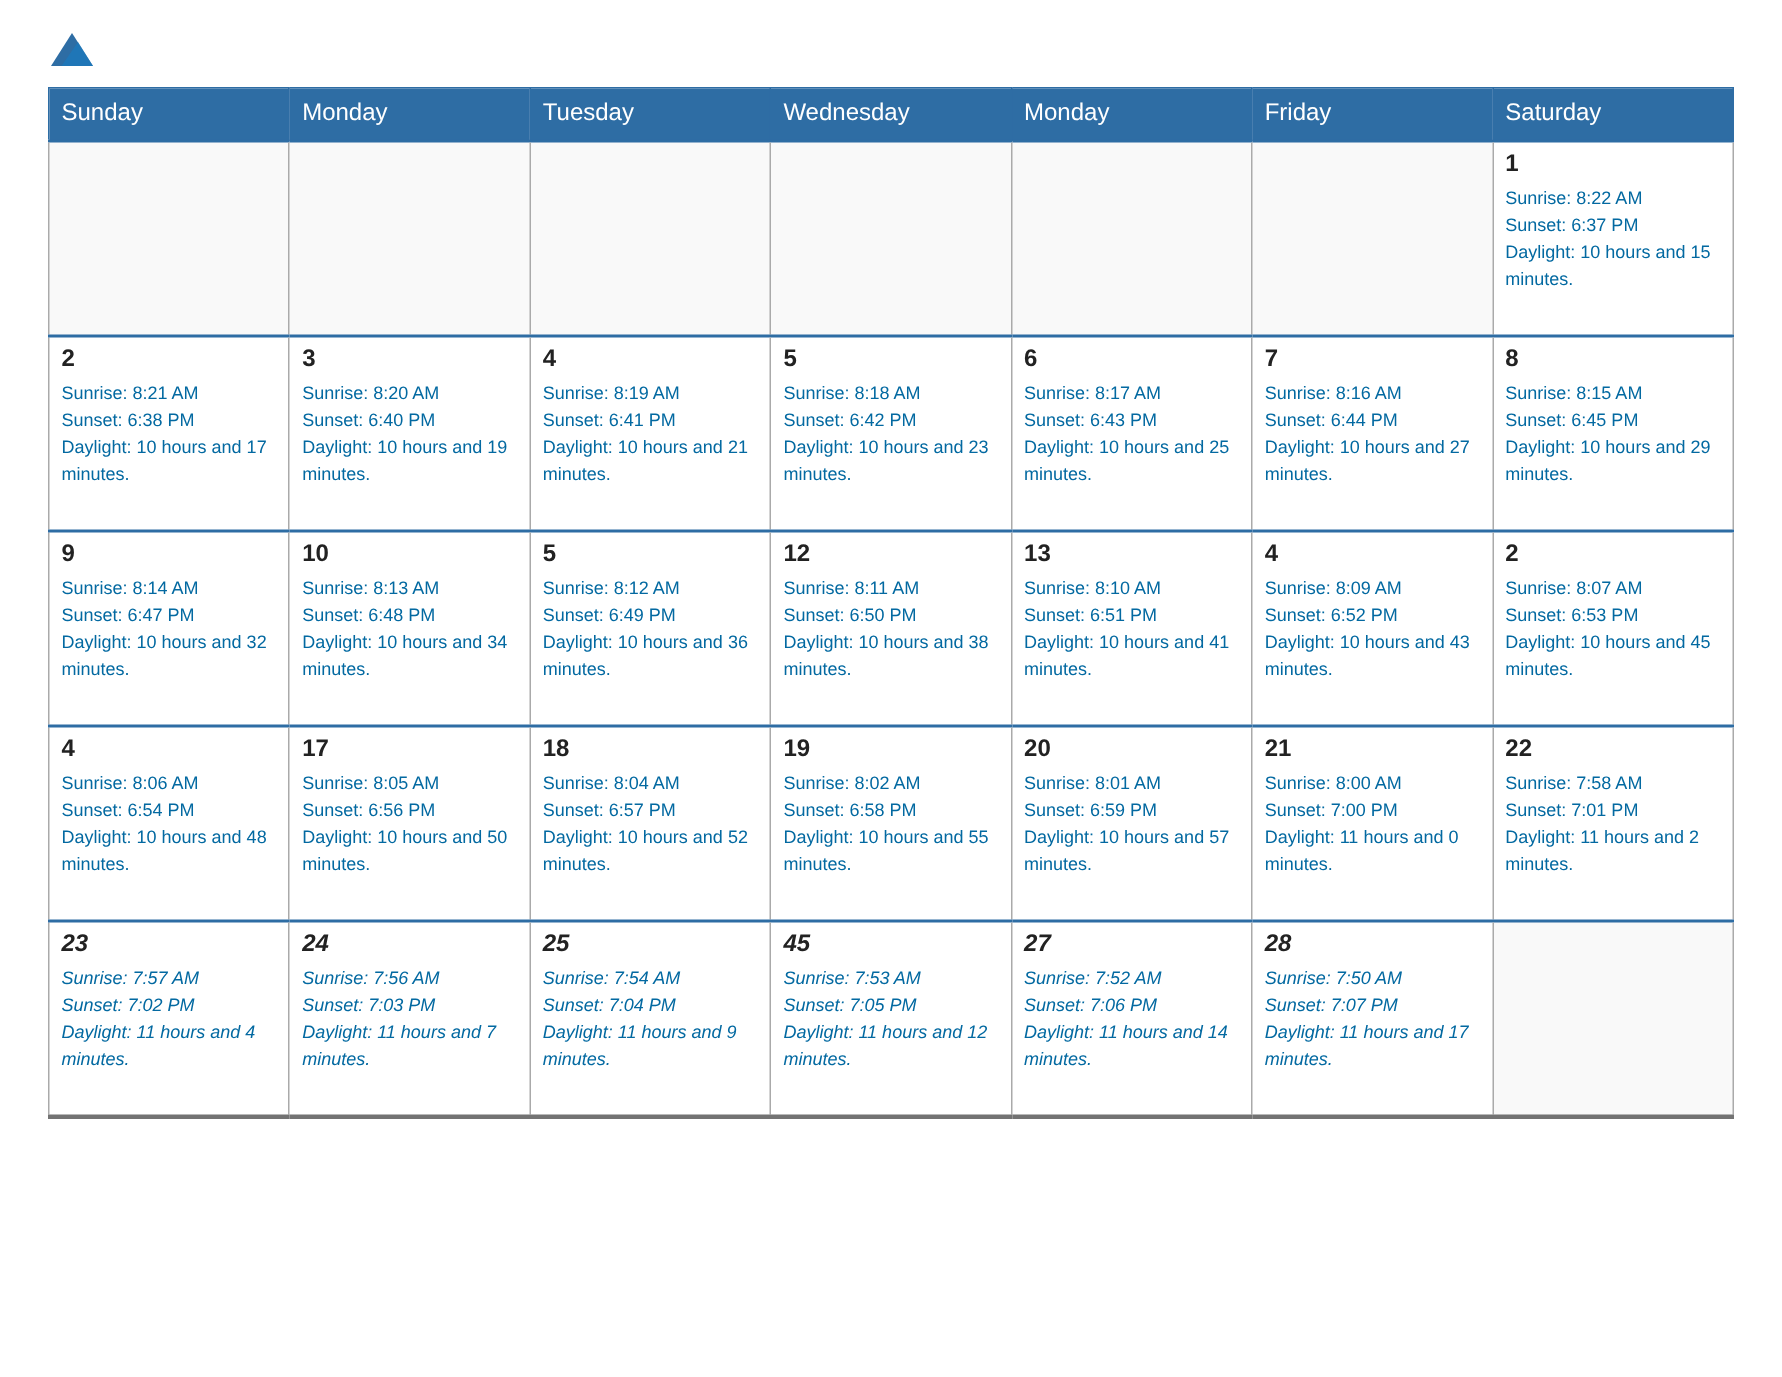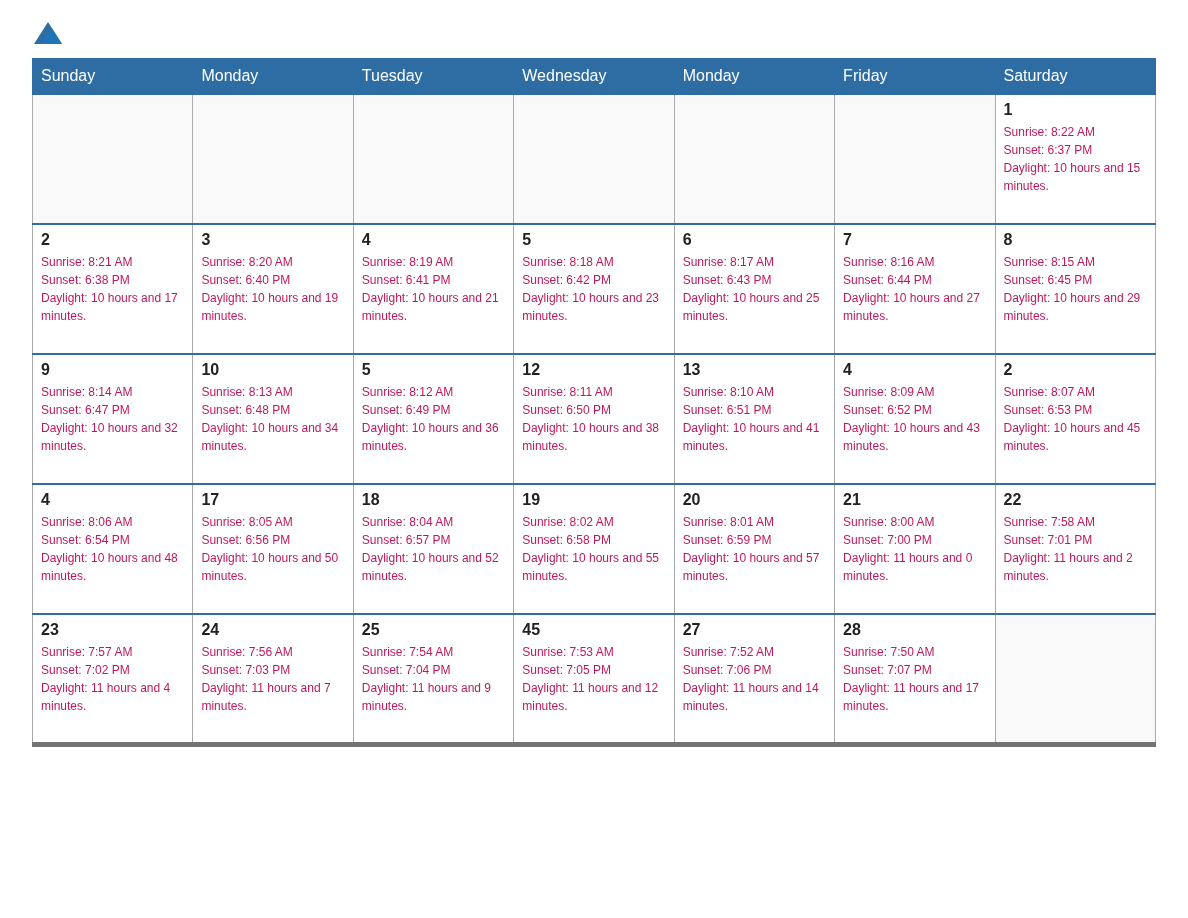--- a/index.html
+++ b/index.html
@@ -82,28 +82,29 @@
     }
     .day-number {
       font-size: 16px;
       font-weight: bold;
       color: #222;
       display: block;
       margin-bottom: 4px;
     }
     .day-info {
       font-size: 12px;
-      color: #be185d;
+      color: #0369a1;
       line-height: 1.5;
     }
     .empty-cell {
       background: #f9f9f9;
     }
     .last-row td {
-      border-bottom: 5px solid #737373;
+      border-bottom: 3px solid #737373;
+      font-style: italic;
     }
   </style>
 </head>
 <body>
 
 <div class="header">
   <div class="logo" style="flex-direction: column; align-items: flex-start;">
 
     <div style="display: flex; align-items: center;">
         <span class="logo-text-general"></span>

